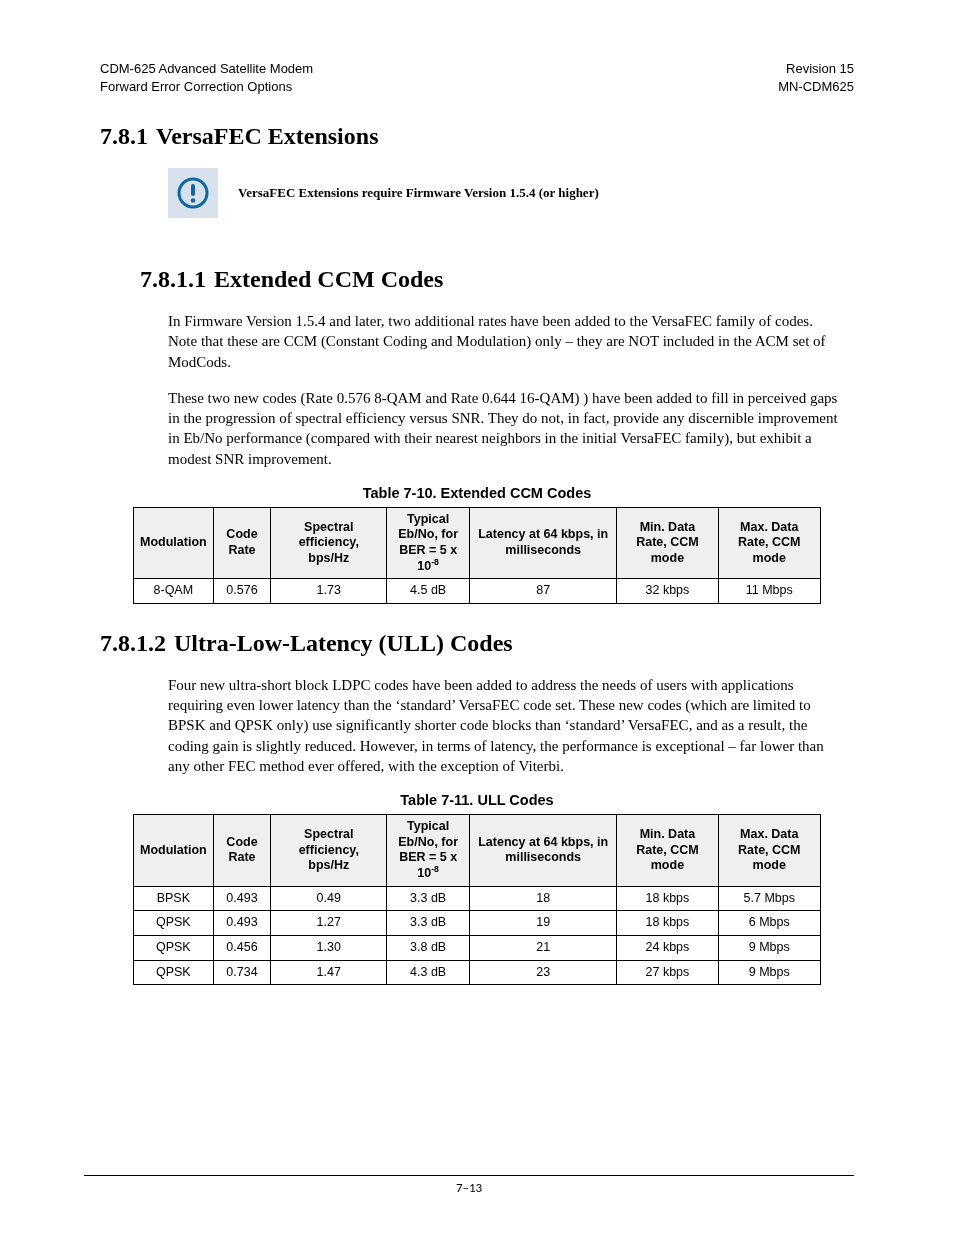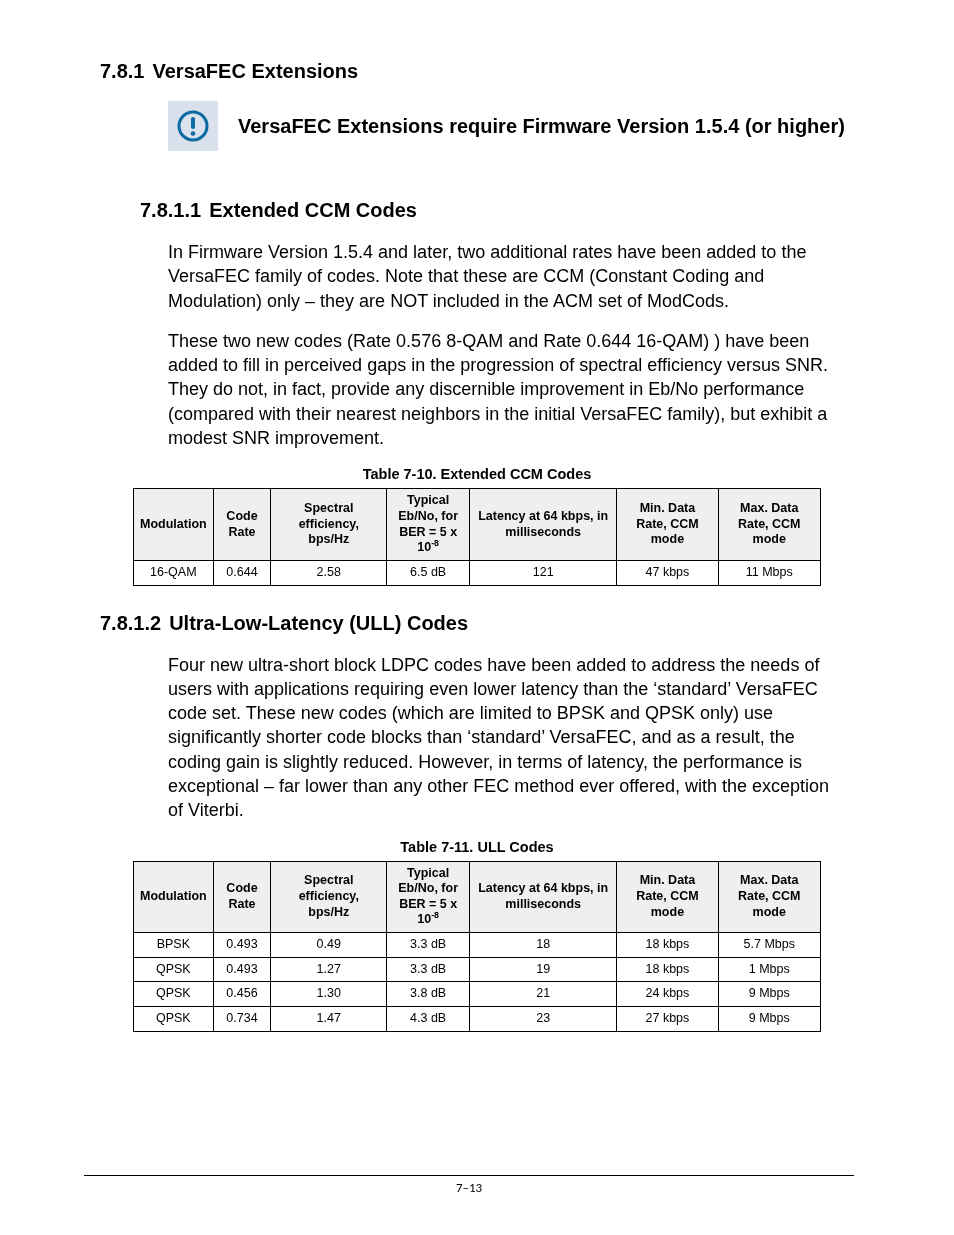--- a/index.html
+++ b/index.html
@@ -22,50 +22,50 @@
     display: flex;
     justify-content: space-between;
     font-family: Arial, Helvetica, sans-serif;
     font-size: 13px;
     line-height: 1.35;
     margin-bottom: 28px;
   }
   .header-left { text-align: left; }
   .header-right { text-align: right; }
   h2.section {
-    font-family: Liberation Sans, sans-serif;
-    font-weight: bold;
-    font-size: 20px;
+    font-family: Liberation Serif, serif;
+    font-weight: bold;
+    font-size: 24px;
     margin: 0 0 18px 0;
   }
   .section-num { margin-right: 8px; }
   .notice-row {
     display: flex;
     align-items: center;
     margin: 0 0 28px 68px;
   }
   .notice-icon {
     width: 50px;
     height: 50px;
     background: #d9e2ec;
     display: flex;
     align-items: center;
     justify-content: center;
     margin-right: 20px;
     flex-shrink: 0;
   }
   .notice-icon svg { display: block; }
   .notice-text {
-    font-family: Liberation Sans, sans-serif;
-    font-weight: bold;
-    font-size: 20px;
+    font-family: Liberation Serif, serif;
+    font-weight: bold;
+    font-size: 13px;
   }
   .body-para {
-    font-family: Liberation Sans, sans-serif;
-    font-size: 18px;
+    font-family: Liberation Serif, serif;
+    font-size: 15px;
     line-height: 1.35;
     margin: 0 12px 16px 68px;
   }
   .table-caption {
     font-family: Arial, Helvetica, sans-serif;
     font-weight: bold;
     font-size: 14.5px;
     text-align: center;
     margin: 0 0 6px 0;
   }
@@ -109,20 +109,30 @@
     height: 2px;
     border: none;
     margin: 0;
   }
 </style>
 </head>
 <body>
 
 <div class="page">
 
+  <div class="header-row">
+    <div class="header-left">
+      <div>CDM-625 Advanced Satellite Modem</div>
+      <div>Forward Error Correction Options</div>
+    </div>
+    <div class="header-right">
+      <div>Revision 15</div>
+      <div>MN-CDM625</div>
+    </div>
+  </div>
 
   <h2 class="section">
     <span class="section-num">7.8.1</span><span>VersaFEC Extensions</span>
   </h2>
 
   <div class="notice-row">
     <div class="notice-icon">
       <svg width="36" height="36" viewBox="0 0 36 36">
         <circle cx="18" cy="18" r="14" fill="none" stroke="#0a6aa1" stroke-width="3"></circle>
         <rect x="16" y="9" width="4" height="12" rx="2" fill="#0a6aa1"></rect>
@@ -152,26 +162,26 @@
           <span>Typical Eb/No, for</span><br>
           <span>BER = 5 x 10</span><span class="sup">-8</span>
         </th>
         <th>Latency at 64 kbps, in milliseconds</th>
         <th>Min. Data Rate, CCM mode</th>
         <th>Max. Data Rate, CCM mode</th>
       </tr>
     </thead>
     <tbody>
       <tr>
-        <td>16-QAM</td>
-        <td>0.644</td>
-        <td>2.58</td>
-        <td>6.5 dB</td>
-        <td>121</td>
-        <td>47 kbps</td>
+        <td>8-QAM</td>
+        <td>0.576</td>
+        <td>1.73</td>
+        <td>4.5 dB</td>
+        <td>87</td>
+        <td>32 kbps</td>
         <td>11 Mbps</td>
       </tr>
     </tbody>
   </table>
 
   <h2 class="section">
     <span class="section-num">7.8.1.2</span><span>Ultra-Low-Latency (ULL) Codes</span>
   </h2>
 
   <p class="body-para">Four new ultra-short block LDPC codes have been added to address the needs of users with applications requiring even lower latency than the ‘standard’ VersaFEC code set. These new codes (which are limited to BPSK and QPSK only) use significantly shorter code blocks than ‘standard’ VersaFEC, and as a result, the coding gain is slightly reduced. However, in terms of latency, the performance is exceptional – far lower than any other FEC method ever offered, with the exception of Viterbi.</p>
@@ -202,21 +212,21 @@
         <td>18 kbps</td>
         <td>5.7 Mbps</td>
       </tr>
       <tr>
         <td>QPSK</td>
         <td>0.493</td>
         <td>1.27</td>
         <td>3.3 dB</td>
         <td>19</td>
         <td>18 kbps</td>
-        <td>1 Mbps</td>
+        <td>6 Mbps</td>
       </tr>
       <tr>
         <td>QPSK</td>
         <td>0.456</td>
         <td>1.30</td>
         <td>3.8 dB</td>
         <td>21</td>
         <td>24 kbps</td>
         <td>9 Mbps</td>
       </tr>

